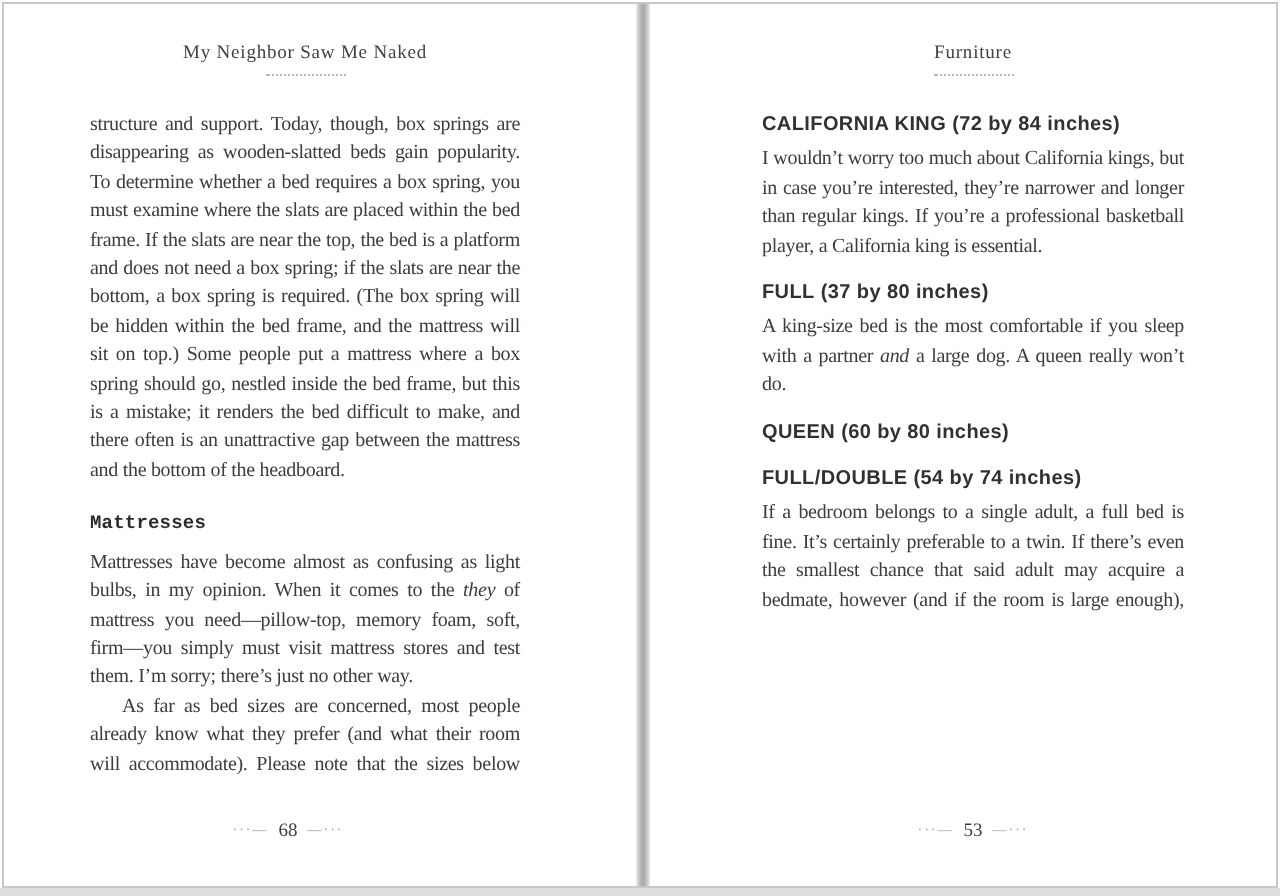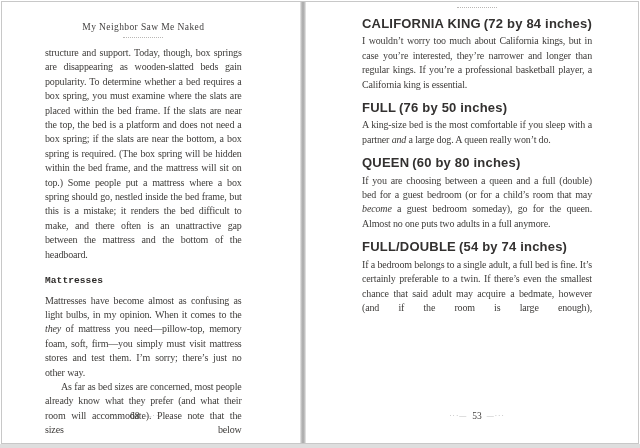--- a/index.html
+++ b/index.html
@@ -46,21 +46,21 @@
     color: #434140;
     white-space: nowrap;
   }
   .head-ornament {
     width: 40px;
     margin: 5px auto 0 auto;
     height: 0;
     border-bottom: 1px dotted #b9b7b5;
   }
   .body-text {
-    margin-top: 8px;
+    margin-top: 18px;
     font-size: 10px;
     line-height: 14.4px;
     letter-spacing: -0.15px;
   }
   p {
     margin: 0;
     text-align: justify;
   }
   p.cont { text-align-last: justify; font-family: Liberation Serif, serif; }
   p.indent { text-indent: 16px; }
@@ -69,21 +69,21 @@
     font-family: Liberation Mono, monospace;
     font-weight: bold;
     font-size: 9.5px;
     color: #2e2c2a;
     margin: 12px 0 5px 0;
     letter-spacing: 0.1px;
   }
   .size-heading {
     font-family: "Liberation Sans", sans-serif;
     font-weight: bold;
-    font-size: 13px;
+    font-size: 10px;
     color: #333130;
     margin: 9px 0 3px 0;
     letter-spacing: 0.2px;
     white-space: nowrap;
   }
   .size-heading .dims { margin-left: 3px; }
   .folio {
     position: absolute;
     bottom: 22px;
     text-align: center;
@@ -119,43 +119,43 @@
     </div>
 
     <div class="folio">
       <span class="folio-ornament">···—</span><span class="folio-number">68</span><span class="folio-ornament">—···</span>
     </div>
   </div>
 
   <div class="gutter"></div>
 
   <div class="page page-right">
+    <div class="running-head">Furniture</div>
     <div class="head-ornament"></div>
 
     <div class="body-text">
 
       <div class="size-section">
         <div class="size-heading">
           <span>CALIFORNIA KING</span><span class="dims">(72 by 84 inches)</span>
         </div>
         <p class="para"><span>I wouldn’t worry too much about California kings, but in case you’re interested, they’re narrower and longer than regular kings. If you’re a professional basketball player, a California king is essential.</span></p>
       </div>
 
       <div class="size-section">
         <div class="size-heading">
-          <span>FULL</span><span class="dims">(76 by 50 inches)</span>
+          <span>FULL</span><span class="dims">(37 by 80 inches)</span>
         </div>
         <p class="para"><span>A king-size bed is the most comfortable if you sleep with a partner </span><span class="it">and</span><span> a large dog. A queen really won’t do.</span></p>
       </div>
 
       <div class="size-section">
         <div class="size-heading">
           <span>QUEEN</span><span class="dims">(60 by 80 inches)</span>
         </div>
-        <p class="para"><span>If you are choosing between a queen and a full (double) bed for a guest bedroom (or for a child’s room that may </span><span class="it">become</span><span> a guest bedroom someday), go for the queen. Almost no one puts two adults in a full anymore.</span></p>
       </div>
 
       <div class="size-section">
         <div class="size-heading">
           <span>FULL/DOUBLE</span><span class="dims">(54 by 74 inches)</span>
         </div>
         <p class="para cont"><span>If a bedroom belongs to a single adult, a full bed is fine. It’s certainly preferable to a twin. If there’s even the smallest chance that said adult may acquire a bedmate, however (and if the room is large enough),</span></p>
       </div>
     </div>
 

